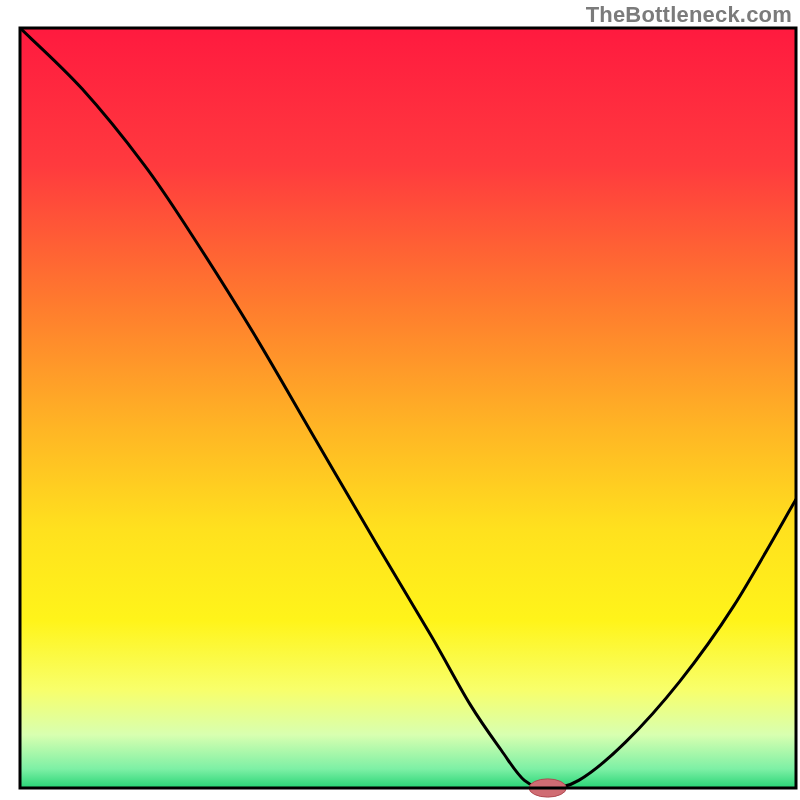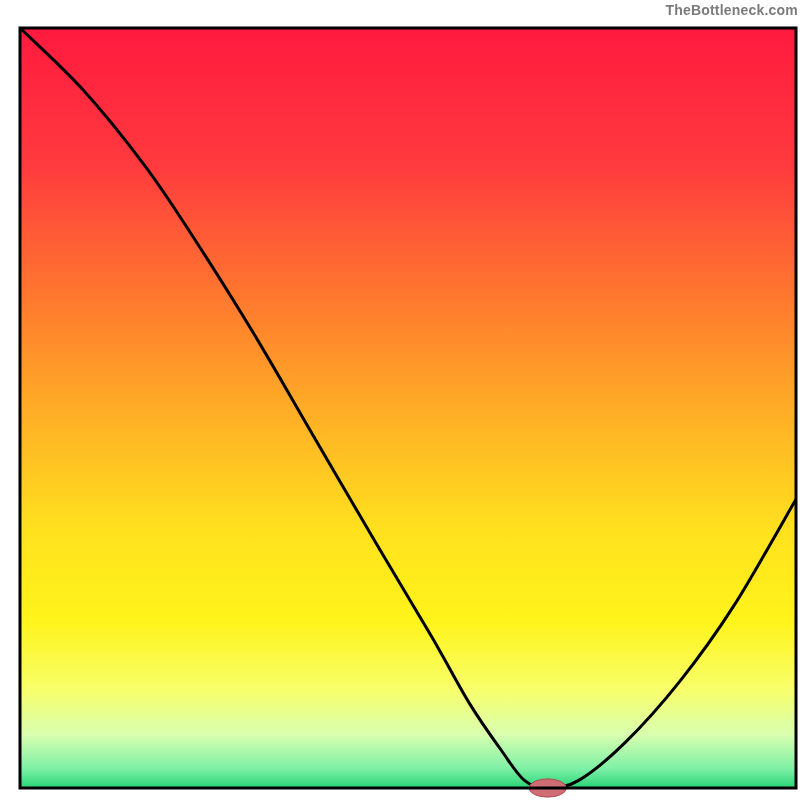--- a/index.html
+++ b/index.html
@@ -13,23 +13,23 @@
   .chart-frame {
     position: absolute;
     left: 0;
     top: 0;
     width: 800px;
     height: 800px;
   }
   .attribution {
     position: absolute;
     top: 2px;
-    right: 2px;
+    right: 8px;
     font-family: Arial, Helvetica, sans-serif;
-    font-size: 14px;
+    font-size: 22px;
     font-weight: 600;
     color: #7b7b7b;
     letter-spacing: 0.2px;
   }
 </style>
 </head>
 <body>
 
 <div class="chart-frame">
   <svg id="chart-svg" width="800" height="800" viewBox="0 0 800 800">

